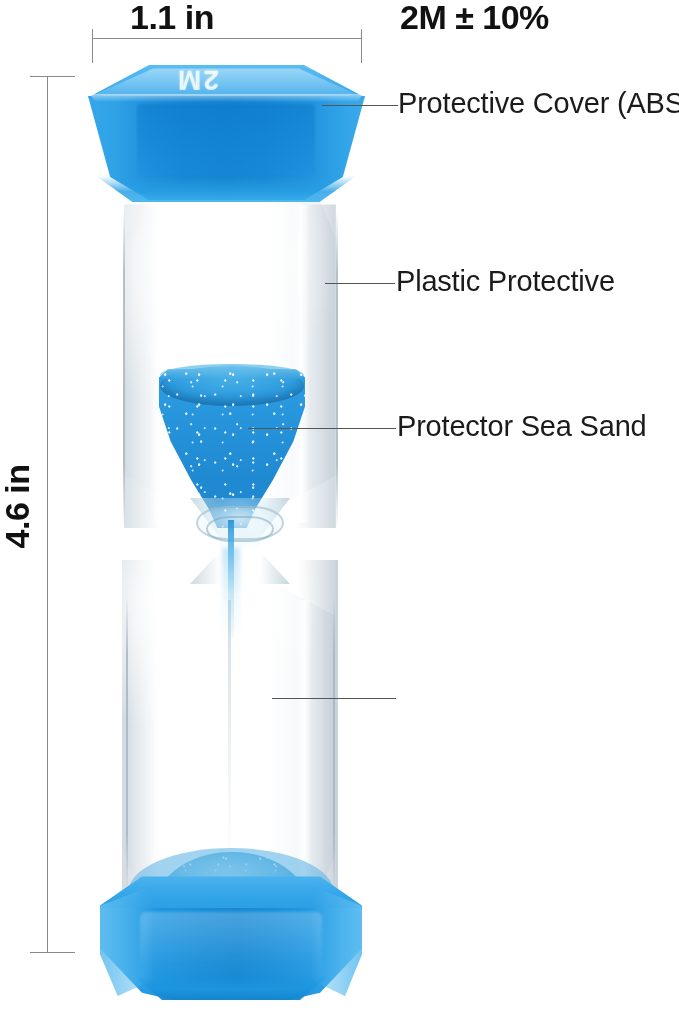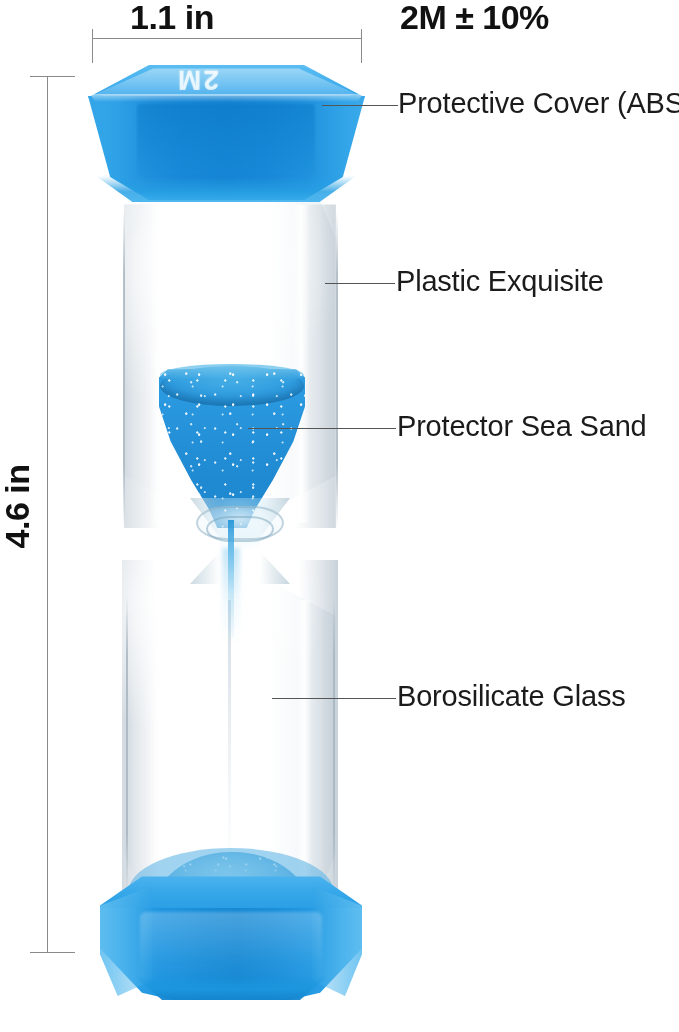--- a/index.html
+++ b/index.html
@@ -400,21 +400,20 @@
     <div class="base-left-facet"></div>
     <div class="base-right-facet"></div>
     <div class="base-front-sheen"></div>
     <div class="base-bottom-edge"></div>
   </div>
 
   <div class="leader" id="lead-cover"></div>
   <div class="callout" id="lbl-cover">Protective Cover (ABS)</div>
 
   <div class="leader" id="lead-prot"></div>
-  <div class="callout" id="lbl-prot">Plastic Exquisite</div>
+  <div class="callout" id="lbl-prot">Plastic Protective</div>
 
   <div class="leader" id="lead-sand"></div>
   <div class="callout" id="lbl-sand">Protector Sea Sand</div>
 
   <div class="leader" id="lead-glass"></div>
-  <div class="callout" id="lbl-glass">Borosilicate Glass</div>
 
 </div>
 
 </body></html>

